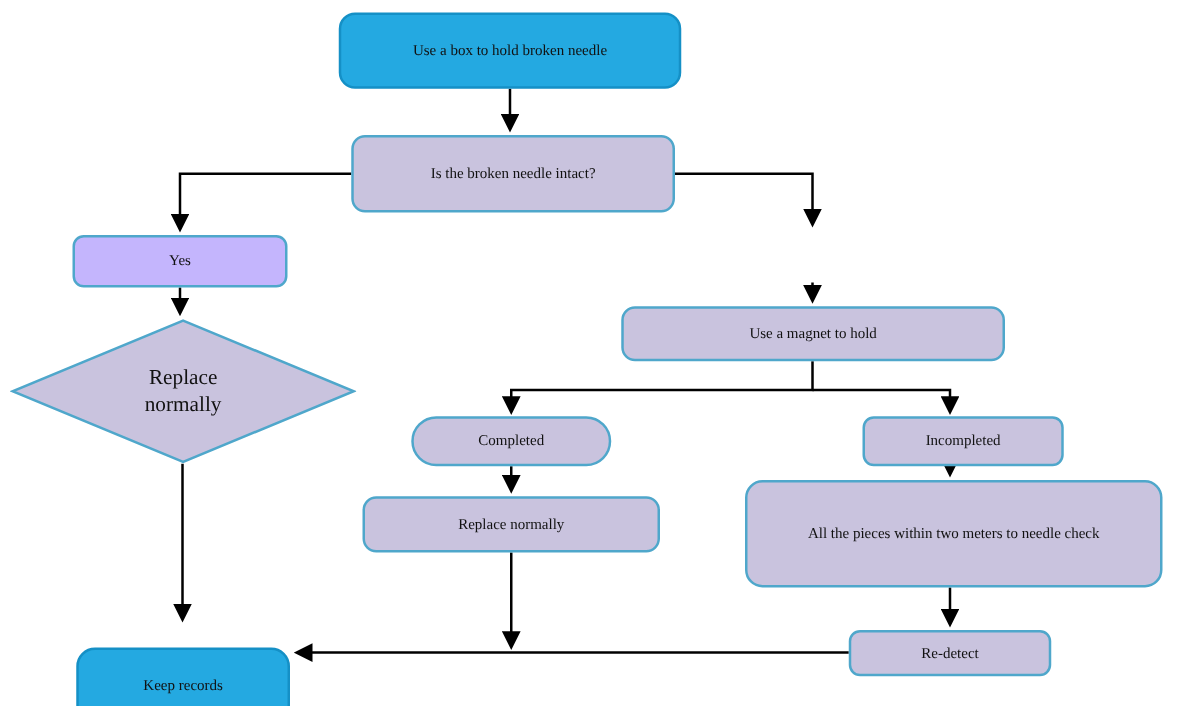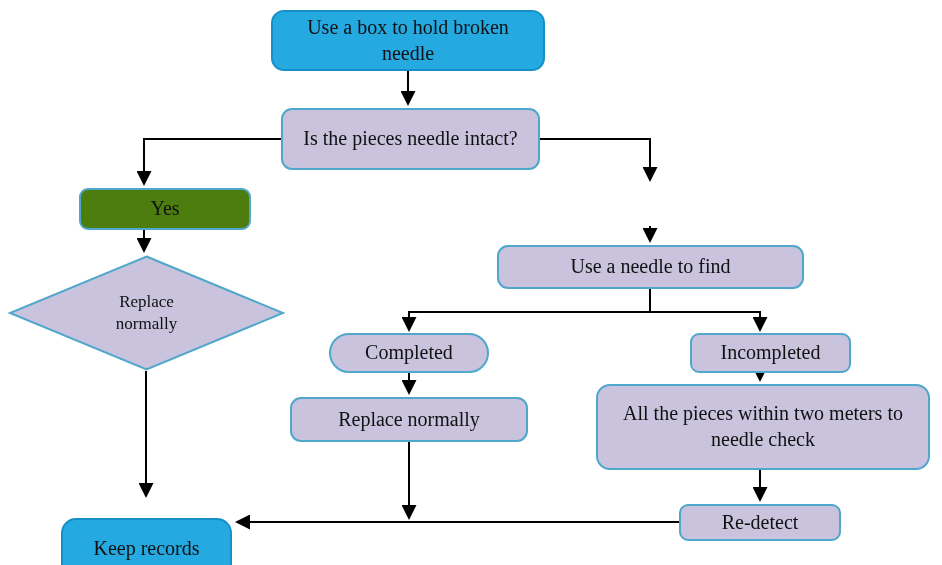--- a/index.html
+++ b/index.html
@@ -21,38 +21,37 @@
   .node {
     position: absolute;
     z-index: 2;
     display: flex;
     align-items: center;
     justify-content: center;
     text-align: center;
     box-sizing: border-box;
     border: 2px solid #a16207;
     border-radius: 11px;
-    font-size: 20px;
+    font-size: 12px;
     line-height: 1.28;
     padding: 3px 10px;
   }
   .terminal {
     background: #24a9e1;
     border-color: #1590c6;
     border-radius: 13px;
   }
   .process {
     background: #c9c3de;
     border-color: #4fa7cb;
   }
   .choice {
-    background: #4d7c0f;
+    background: #c4b5fd;
     border-color: #4fa7cb;
     border-radius: 9px;
-    margin-left: 21px;
   }
   .diamond-wrap {
     position: absolute;
     z-index: 2;
   }
   .diamond-label {
     position: absolute;
     left: 50%; top: 50%;
     transform: translate(-50%, -50%);
     width: 120px;
@@ -87,37 +86,37 @@
       <path d="M409 442 V517" marker-end="url(#arrow)"></path>
       <path d="M679 522 H238" marker-end="url(#arrow)"></path>
     </g>
   </svg>
 
   <div class="node terminal" style="left:271px; top:10px; width:274px; height:61px;">
     <span>Use a box to hold broken needle</span>
   </div>
 
   <div class="node process" style="left:281px; top:108px; width:259px; height:62px;">
-    <span>Is the pieces needle intact?</span>
+    <span>Is the broken needle intact?</span>
   </div>
 
   <div class="node choice" style="left:58px; top:188px; width:172px; height:42px;">
     <span>Yes</span>
   </div>
 
 
   <div class="diamond-wrap" style="left:8px; top:255px; width:277px; height:116px;">
     <svg width="277" height="116" viewBox="0 0 277 116" xmlns="http://www.w3.org/2000/svg">
       <polygon points="138.5,1.5 275,58 138.5,114.5 2,58" fill="#c9c3de" stroke="#4fa7cb" stroke-width="2"></polygon>
     </svg>
     <div class="diamond-label">Replace normally</div>
   </div>
 
   <div class="node process" style="left:497px; top:245px; width:307px; height:44px;">
-    <span>Use a needle to find</span>
+    <span>Use a magnet to hold</span>
   </div>
 
   <div class="node process" style="left:329px; top:333px; width:160px; height:40px; border-radius:20px;">
     <span>Completed</span>
   </div>
 
   <div class="node process" style="left:680px; top:333px; width:161px; height:40px; border-radius:9px;margin-left:10px;">
     <span>Incompleted</span>
   </div>
 

